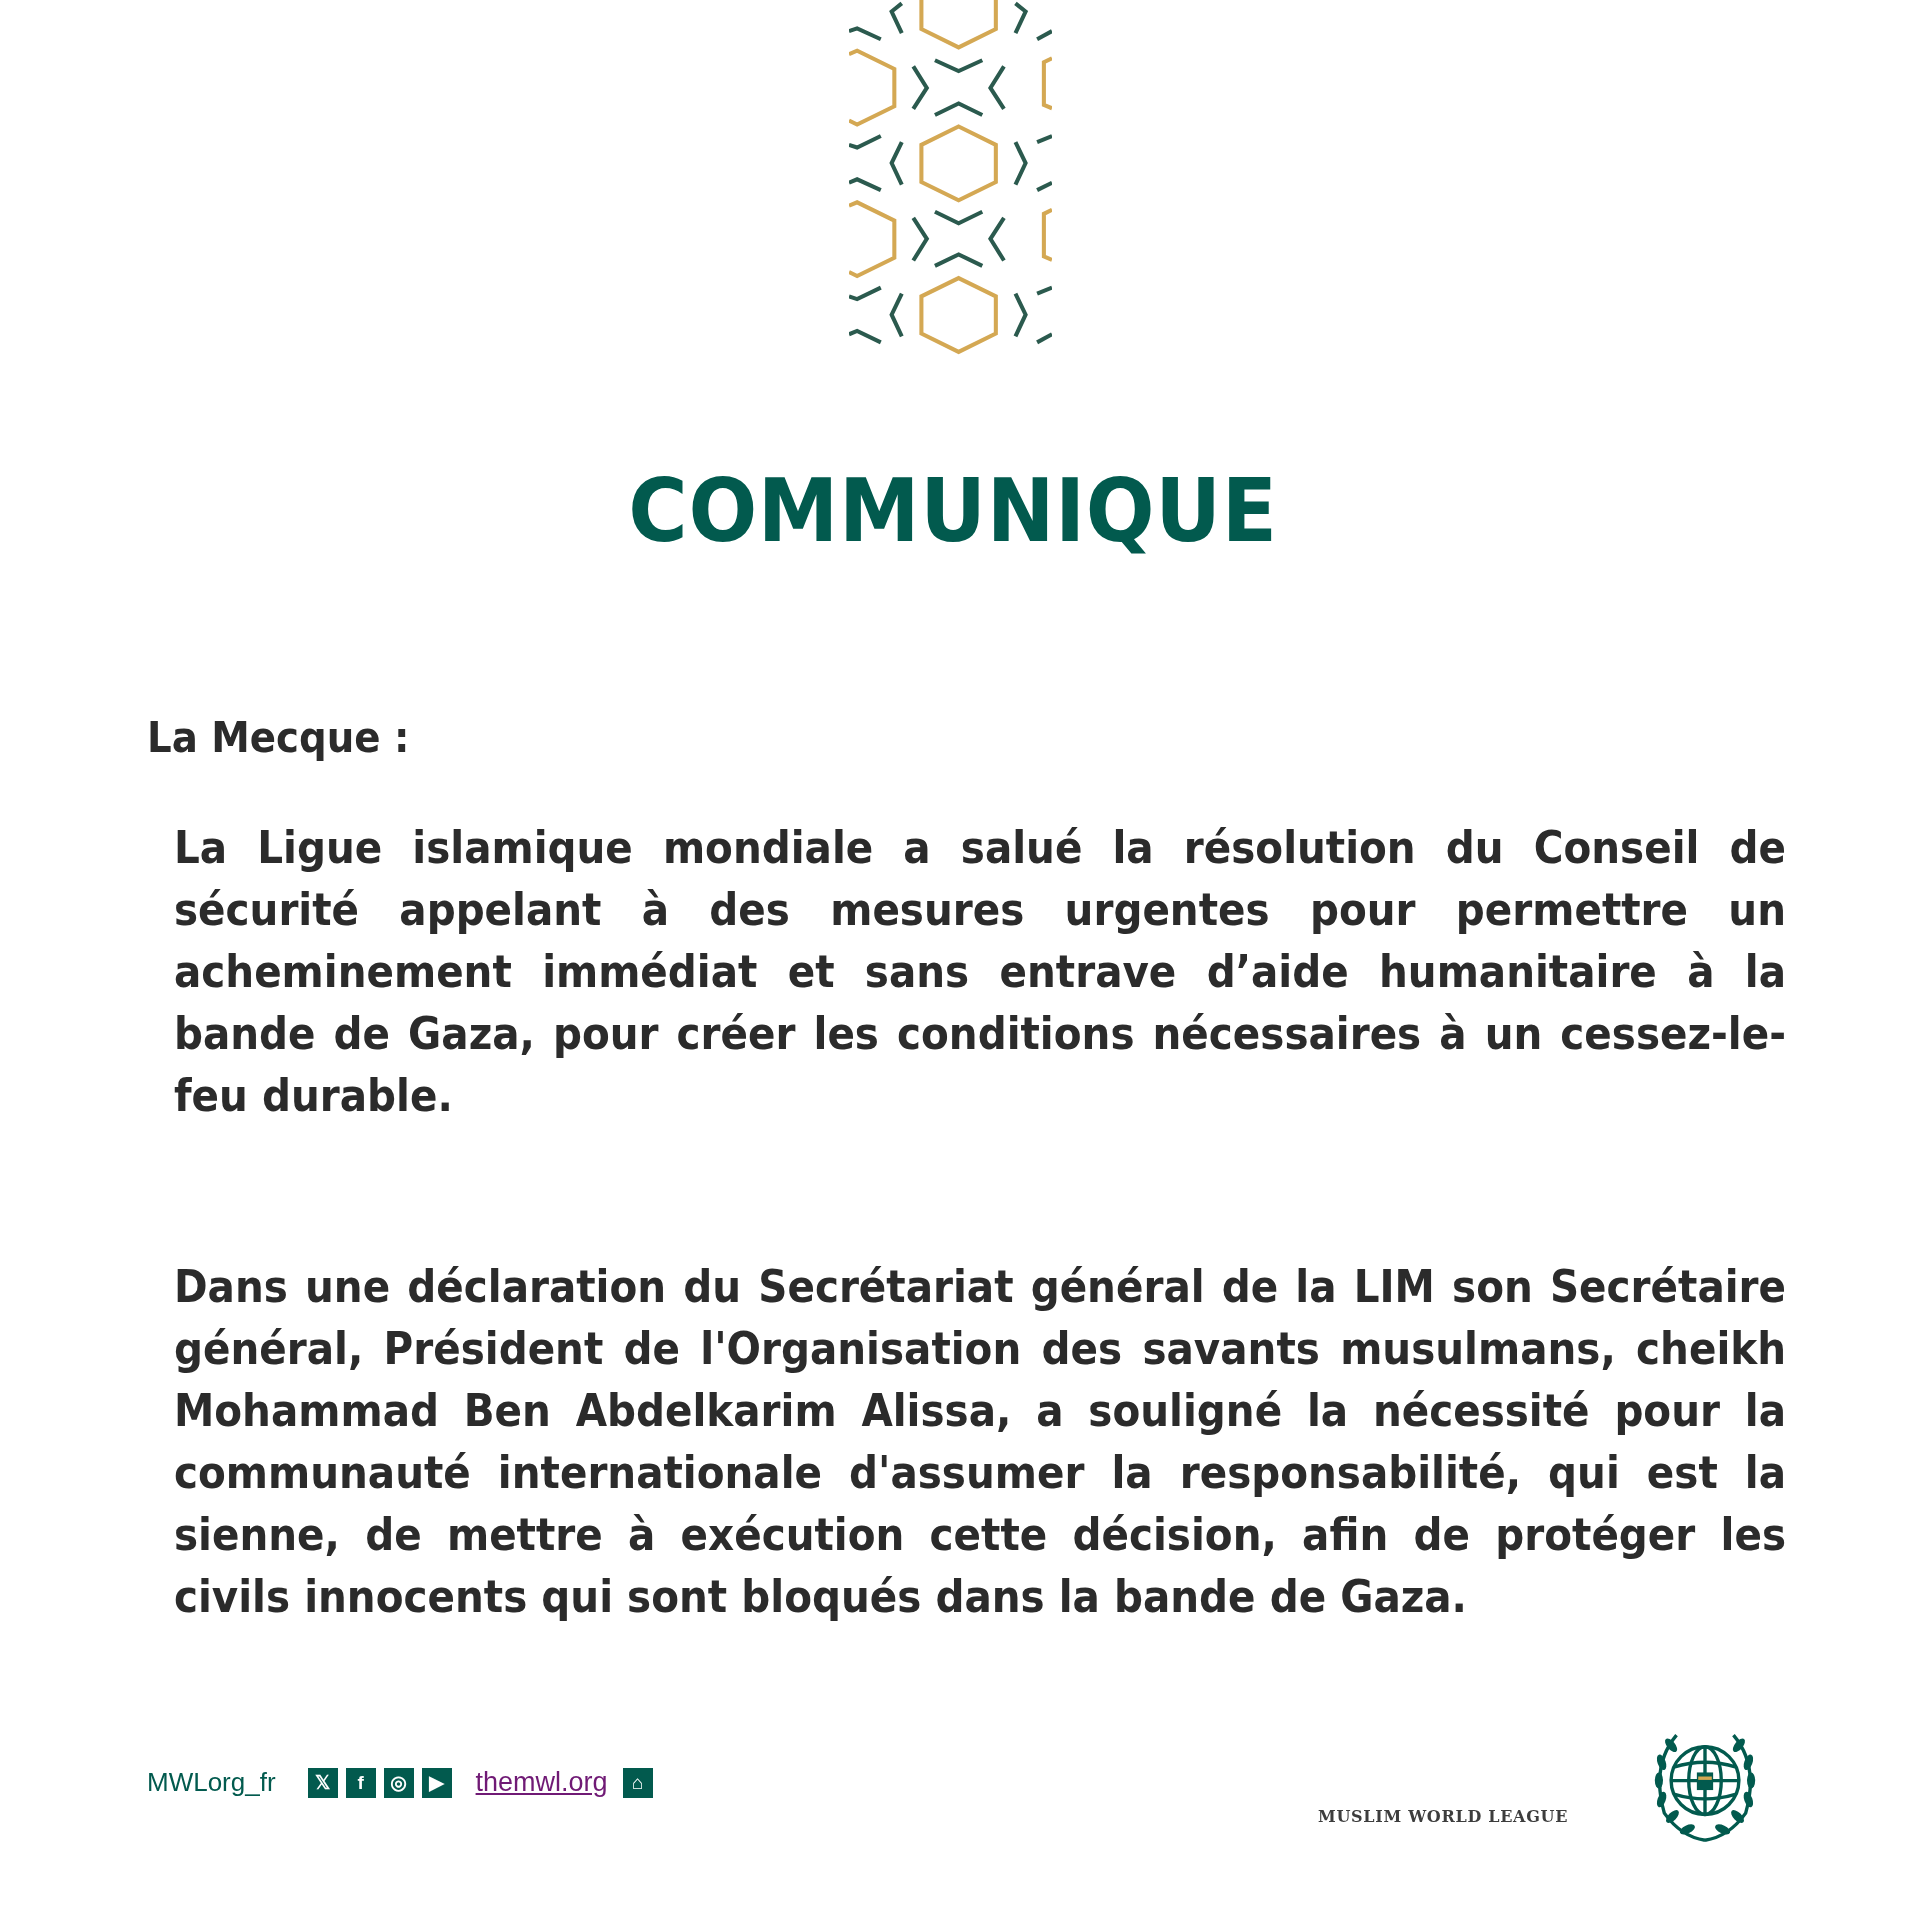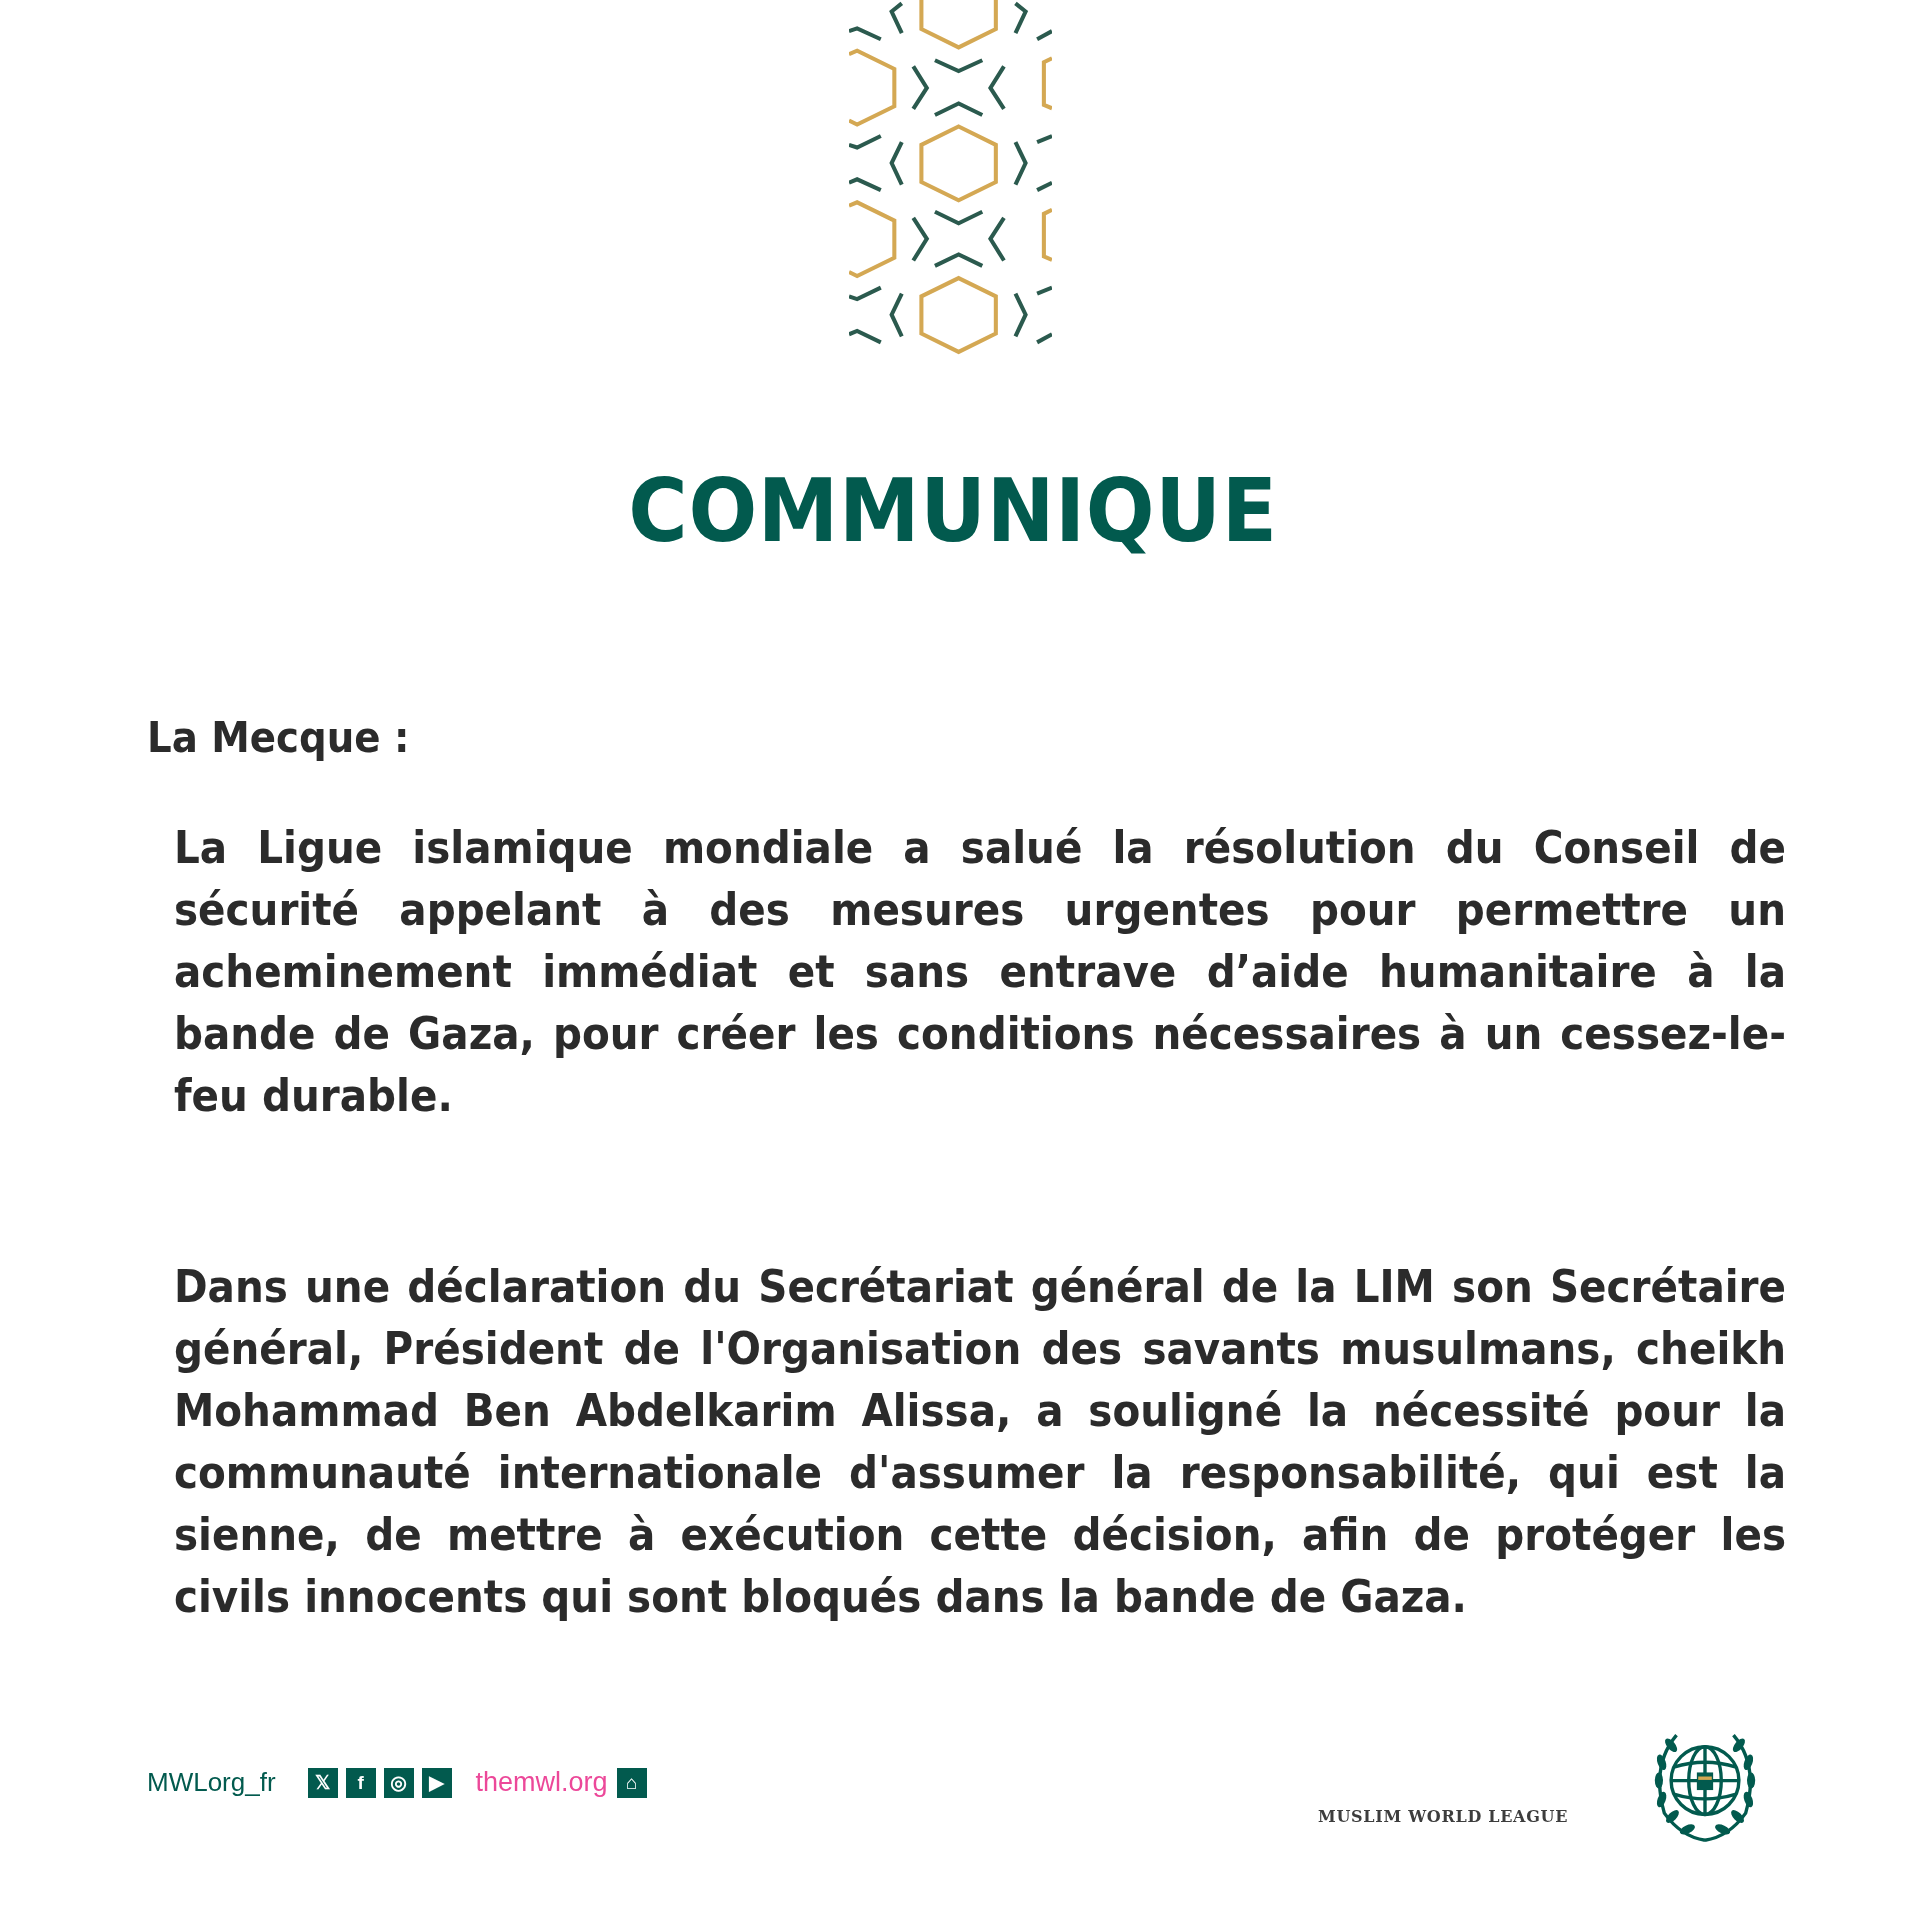--- a/index.html
+++ b/index.html
@@ -13,21 +13,21 @@
               color: #2b2b2b; font-family: "DejaVu Sans", sans-serif; transform-origin: left; transform: scaleX(0.9); }
   .para { position: absolute; left: 141px; width: 1612px; font-size: 45px; line-height: 62px;
           color: #2b2b2b; text-align: justify; font-weight: 600;
           font-family: "DejaVu Sans Condensed", "DejaVu Sans", sans-serif; margin-left: 33px; }
   .para.p1 { top: 817px; }
   .para.p2 { top: 1256px; }
   .footer-left { position: absolute; left: 147px; top: 1762px; height: 41px; display: flex; align-items: center; }
   .handle { color: #025a4e; font-size: 26px; margin-right: 32px; font-family: "Liberation Sans", sans-serif; }
   .social { display: flex; gap: 8px; margin-right: 24px; }
   .sbox { width: 30px; height: 30px; background: #025a4e; color: #fff; display: flex; align-items: center; justify-content: center; font-size: 19px; font-weight: bold; font-family: "Liberation Sans", sans-serif; }
-  .site { color: #ec4899; font-size: 27px; margin-right: 9px; font-family: "Liberation Sans", sans-serif; }
+  .site { color: #701a75; font-size: 27px; margin-right: 15px; font-family: "Liberation Sans", sans-serif; text-decoration: underline; }
   .logo { position: absolute; left: 1306px; top: 1718px; width: 474px; height: 135px; }
   .logo-ar { position: absolute; left: 13.5px; top: 0; width: 284px; height: 88px; display: flex; align-items: center; justify-content: center;
              font-family: "DejaVu Serif", serif; font-size: 53px; color: #3d3d3d; direction: rtl; }
   .logo-en { position: absolute; left: 12px; top: 89px; font-family: "DejaVu Serif", serif; font-weight: bold; font-size: 16px; color: #3d3d3d; letter-spacing: 0.7px; }
   .emblem { position: absolute; left: 338px; top: 6.8px; width: 122px; height: 122px; }
 </style>
 </head>
 <body>
 
 <svg class="pattern" viewBox="0 0 300 600" xmlns="http://www.w3.org/2000/svg" fill="none" stroke-width="6">

